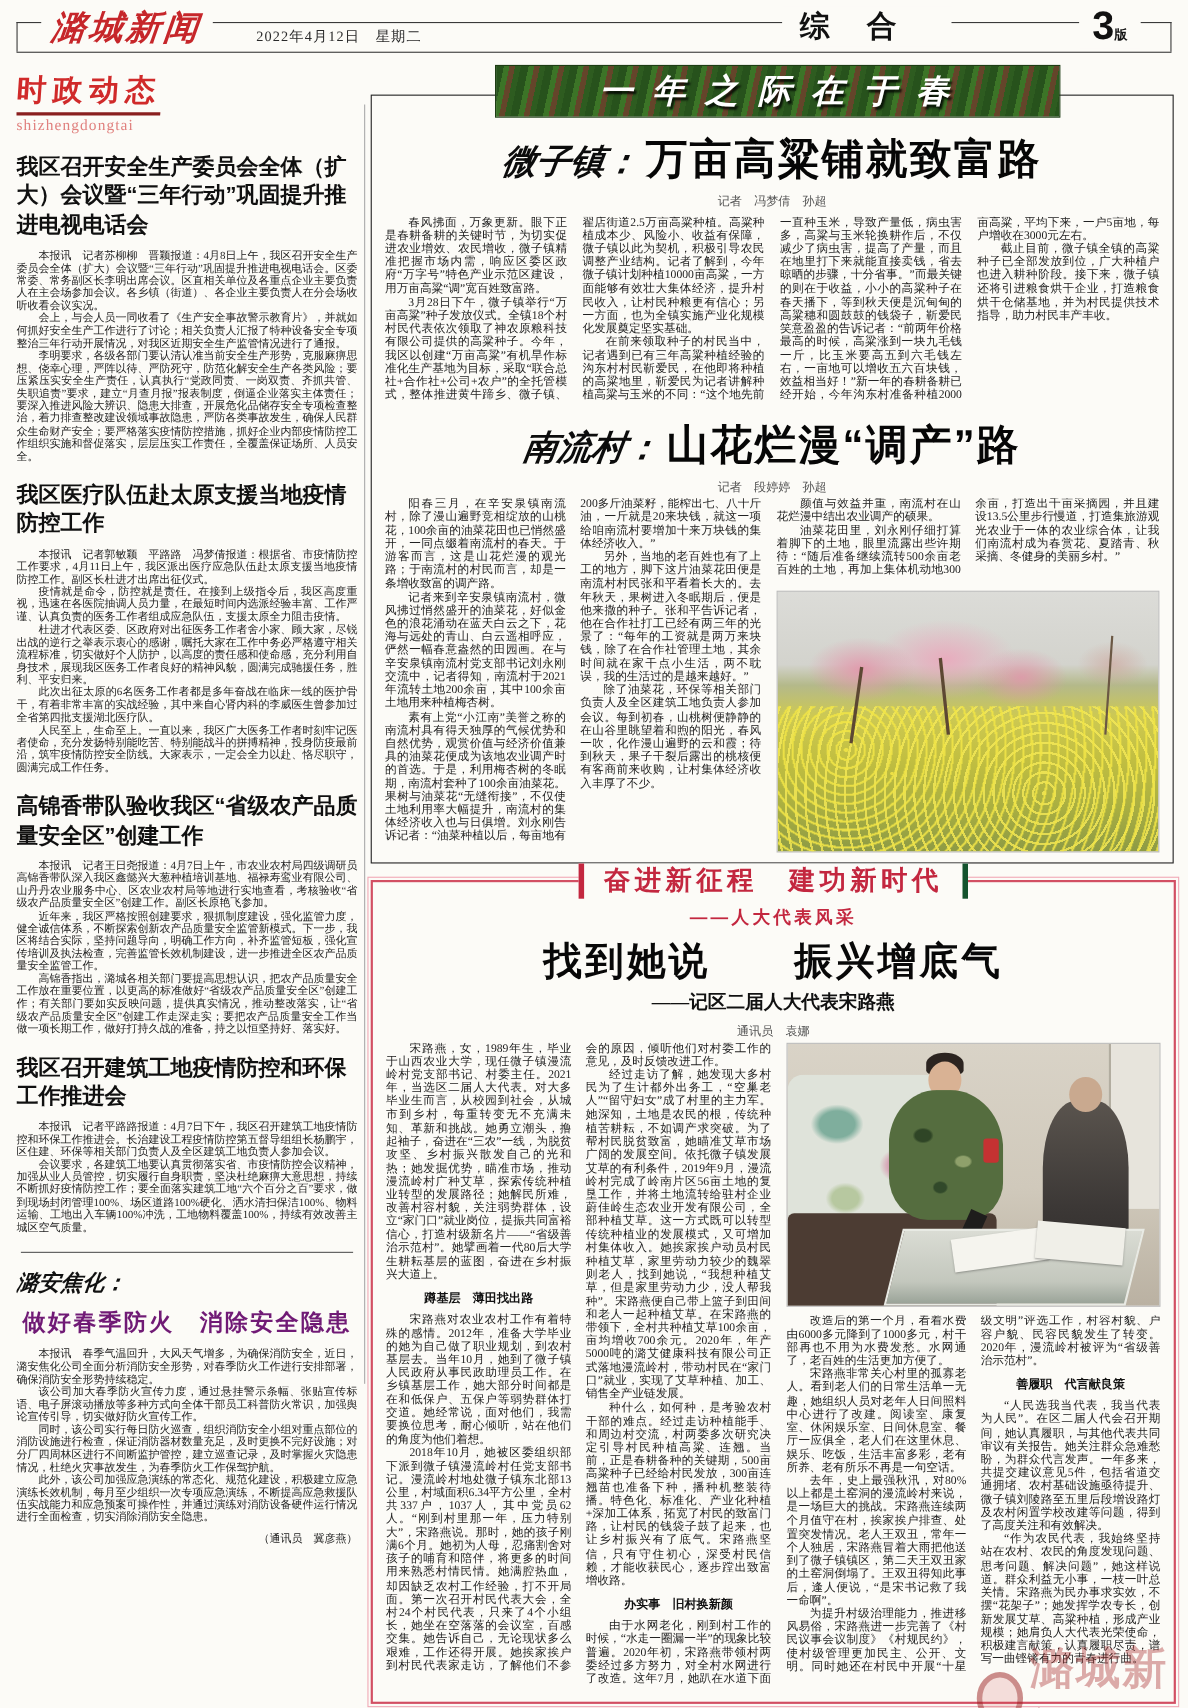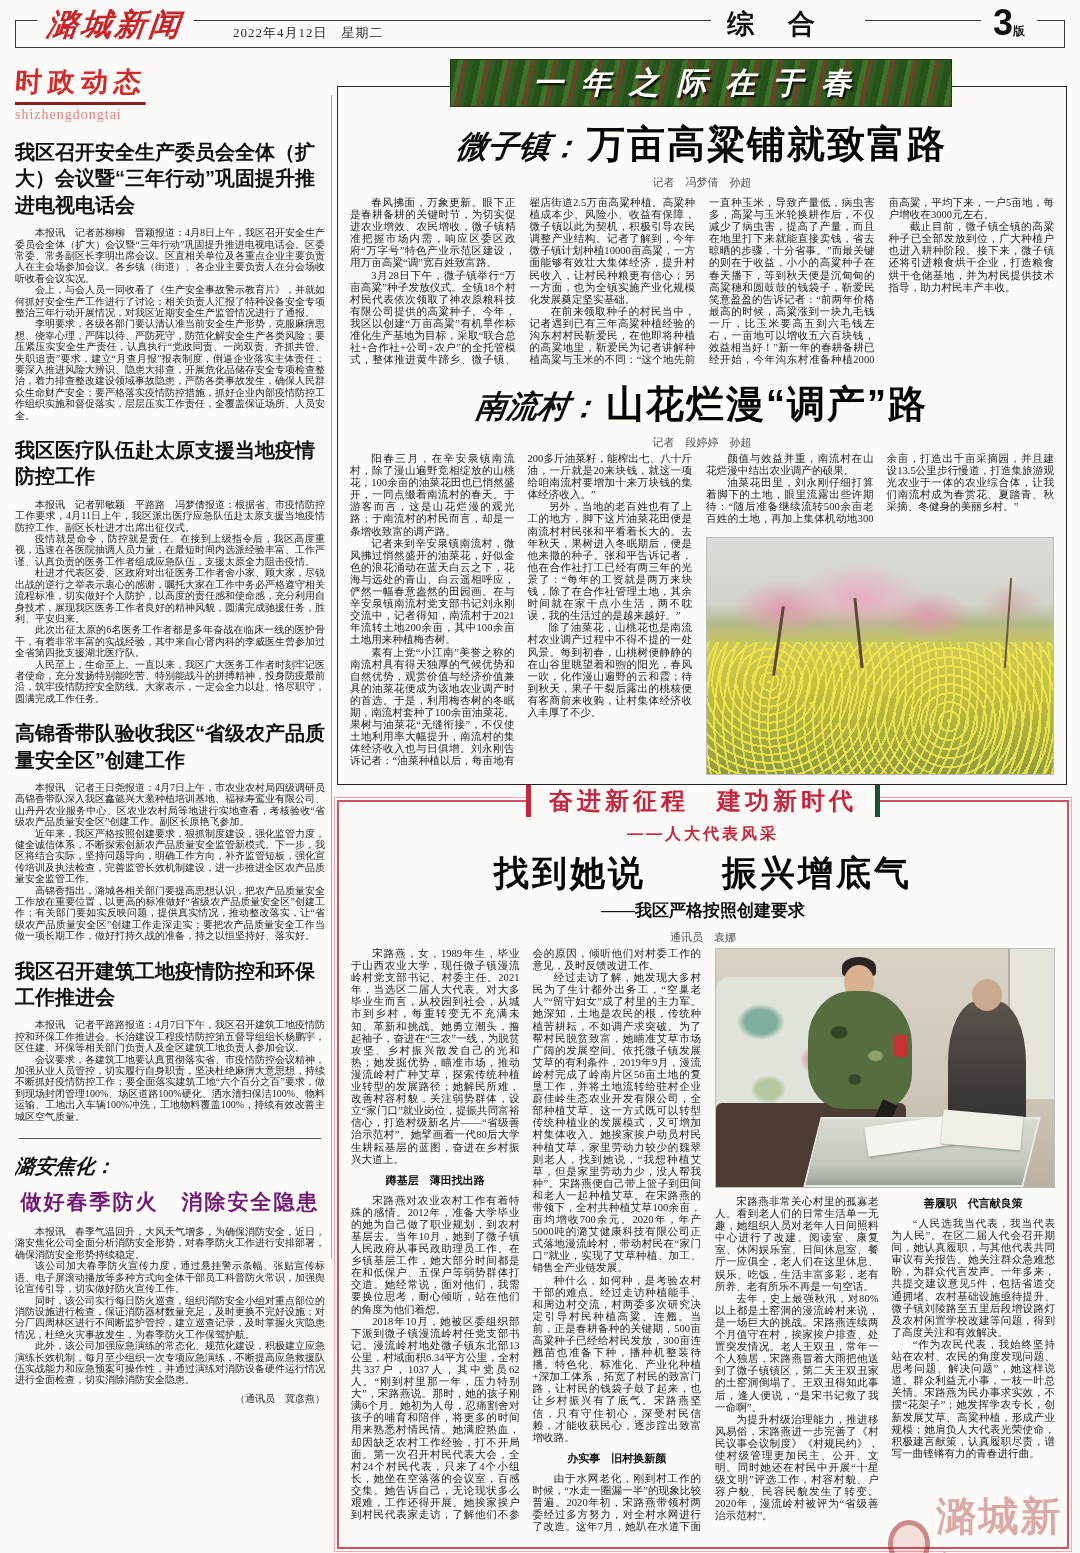--- a/index.html
+++ b/index.html
@@ -40,21 +40,21 @@
   
   .byline{text-align:center;font-size:11px;color:#555;margin:4px 0 0 0;}
   .cols2{column-count:2;column-gap:13px;column-fill:auto;}
   .cols4{column-count:4;column-gap:14px;column-fill:auto;}
   .sub-head{text-align:center;font-weight:bold;font-size:11px;margin:7px 0;text-indent:0;
         color:#111;font-family:"Liberation Sans",sans-serif;}
   
   .spring-box{position:absolute;left:337px;top:86px;width:728px;height:697px;border:1.6px solid #222;}
   .banner-photo{position:absolute;left:112px;top:-28px;width:500px;height:46px;overflow:hidden;
         background:repeating-linear-gradient(102deg,#27521c 0 7px,#3c7427 7px 12px,#64452a 12px 17px,#2e5c20 17px 22px);
-        display:flex;align-items:center;justify-content:center;border:1px solid #1d3d14;}
+        display:flex;align-items:center;justify-content:center;border:1px solid #1d3d14;padding-left:12px;}
   .banner-photo span{font-family:"Liberation Serif",serif;font-style:italic;font-weight:bold;
         font-size:30px;color:#fff;letter-spacing:18px;text-shadow:2px 2px 2px rgba(0,0,0,.85);white-space:nowrap;}
   .feat-head{position:absolute;left:0;width:100%;text-align:center;white-space:nowrap;}
   .mz-head{top:32px;}
   .feat-head .script{font-family:"Liberation Serif",serif;font-style:italic;font-weight:bold;
         font-size:31px;transform:skewX(-8deg);display:inline-block;margin-right:6px;color:#0c0c0c;}
   .feat-head .big{font-size:38px;font-weight:bold;letter-spacing:2px;color:#060606;}
   .mz-byline{position:absolute;top:84px;left:0;width:100%;}
   .mz-body{position:absolute;left:12px;top:110px;width:704px;height:180px;overflow:hidden;}
   .mz-body .para,.nl-row .para,.npc-row .para{font-size:10.6px;line-height:12.1px;}
@@ -227,21 +227,21 @@
       <span class="script">南流村：</span><span class="big">山花烂漫“调产”路</span>
     </div>
     <div class="byline nl-byline">记者　段婷婷　孙超</div>
 
     <div class="nl-row">
       <div class="nl-left cols2">
           <p class="para">阳春三月，在辛安泉镇南流村，除了漫山遍野竞相绽放的山桃花，100余亩的油菜花田也已悄然盛开，一同点缀着南流村的春天。于游客而言，这是山花烂漫的观光路；于南流村的村民而言，却是一条增收致富的调产路。</p>
           <p class="para">记者来到辛安泉镇南流村，微风拂过悄然盛开的油菜花，好似金色的浪花涌动在蓝天白云之下，花海与远处的青山、白云遥相呼应，俨然一幅春意盎然的田园画。在与辛安泉镇南流村党支部书记刘永刚交流中，记者得知，南流村于2021年流转土地200余亩，其中100余亩土地用来种植梅杏树。</p>
           <p class="para">素有上党“小江南”美誉之称的南流村具有得天独厚的气候优势和自然优势，观赏价值与经济价值兼具的油菜花便成为该地农业调产时的首选。于是，利用梅杏树的冬眠期，南流村套种了100余亩油菜花。果树与油菜花“无缝衔接”，不仅使土地利用率大幅提升，南流村的集体经济收入也与日俱增。刘永刚告诉记者：“油菜种植以后，每亩地有200多斤油菜籽，能榨出七、八十斤油，一斤就是20来块钱，就这一项给咱南流村要增加十来万块钱的集体经济收入。”</p>
           <p class="para">另外，当地的老百姓也有了上工的地方，脚下这片油菜花田便是南流村村民张和平看着长大的。去年秋天，果树进入冬眠期后，便是他来撒的种子。张和平告诉记者，他在合作社打工已经有两三年的光景了：“每年的工资就是两万来块钱，除了在合作社管理土地，其余时间就在家干点小生活，两不耽误，我的生活过的是越来越好。”</p>
-          <p class="para">除了油菜花，山桃花也是南流村农业调产过程中不得不提的一处风景。每到初春，山桃树便静静的在山谷里眺望着和煦的阳光，春风一吹，化作漫山遍野的云和霞；待到秋天，果子干裂后露出的桃核便有客商前来收购，让村集体经济收入丰厚了不少。</p>
+          <p class="para">除了油菜花，环保等相关部门负责人及全区建筑工地负责人参加会议。每到初春，山桃树便静静的在山谷里眺望着和煦的阳光，春风一吹，化作漫山遍野的云和霞；待到秋天，果子干裂后露出的桃核便有客商前来收购，让村集体经济收入丰厚了不少。</p>
         </div>
       <div class="nl-right">
         <div class="nl-rtext cols2">
             <p class="para">颜值与效益并重，南流村在山花烂漫中结出农业调产的硕果。</p>
             <p class="para">油菜花田里，刘永刚仔细打算着脚下的土地，眼里流露出些许期待：“随后准备继续流转500余亩老百姓的土地，再加上集体机动地300余亩，打造出千亩采摘园，并且建设13.5公里步行慢道，打造集旅游观光农业于一体的农业综合体，让我们南流村成为春赏花、夏踏青、秋采摘、冬健身的美丽乡村。”</p>
           </div>
         <div class="flower-photo">
           <div class="fp-speckle"></div>
           <div class="fp-trunk t1"></div>
           <div class="fp-trunk t2"></div>
@@ -250,21 +250,21 @@
       </div>
     </div>
   </section>
 
   <section class="npc-box">
     <div class="npc-banner">
       <span class="npc-banner-title">奋进新征程　建功新时代</span>
     </div>
     <div class="npc-banner-sub">——人大代表风采</div>
     <h1 class="npc-title">找到她说　　振兴增底气</h1>
-    <div class="npc-subtitle">——我区严格按照创建要求</div>
+    <div class="npc-subtitle">——记区二届人大代表宋路燕</div>
     <div class="byline npc-byline">通讯员　袁娜</div>
 
     <div class="npc-row">
       <div class="npc-left cols2">
           <p class="para">宋路燕，女，1989年生，毕业于山西农业大学，现任微子镇漫流岭村党支部书记、村委主任。2021年，当选区二届人大代表。对大多毕业生而言，从校园到社会，从城市到乡村，每重转变无不充满未知、革新和挑战。她勇立潮头，撸起袖子，奋进在“三农”一线，为脱贫攻坚、乡村振兴散发自己的光和热；她发掘优势，瞄准市场，推动漫流岭村广种艾草，探索传统种植业转型的发展路径；她解民所难，改善村容村貌，关注弱势群体，设立“家门口”就业岗位，提振共同富裕信心，打造村级新名片——“省级善治示范村”。她擘画着一代80后大学生耕耘基层的蓝图，奋进在乡村振兴大道上。</p>
           <p class="sub-head">蹲基层　薄田找出路</p>
           <p class="para">宋路燕对农业农村工作有着特殊的感情。2012年，准备大学毕业的她为自己做了职业规划，到农村基层去。当年10月，她到了微子镇人民政府从事民政助理员工作。在乡镇基层工作，她大部分时间都是在和低保户、五保户等弱势群体打交道。她经常说，面对他们，我需要换位思考，耐心倾听，站在他们的角度为他们着想。</p>
           <p class="para">2018年10月，她被区委组织部下派到微子镇漫流岭村任党支部书记。漫流岭村地处微子镇东北部13公里，村域面积6.34平方公里，全村共337户，1037人，其中党员62人。“刚到村里那一年，压力特别大”，宋路燕说。那时，她的孩子刚满6个月。她初为人母，忍痛割舍对孩子的哺育和陪伴，将更多的时间用来熟悉村情民情。她满腔热血，却因缺乏农村工作经验，打不开局面。第一次召开村民代表大会，全村24个村民代表，只来了4个小组长，她坐在空落落的会议室，百感交集。她告诉自己，无论现状多么艰难，工作还得开展。她挨家挨户到村民代表家走访，了解他们不参会的原因，倾听他们对村委工作的意见，及时反馈改进工作。</p>
           <p class="para">经过走访了解，她发现大多村民为了生计都外出务工，“空巢老人”“留守妇女”成了村里的主力军。她深知，土地是农民的根，传统种植苦耕耘，不如调产求突破。为了帮村民脱贫致富，她瞄准艾草市场广阔的发展空间。依托微子镇发展艾草的有利条件，2019年9月，漫流岭村完成了岭南片区56亩土地的复垦工作，并将土地流转给驻村企业蔚佳岭生态农业开发有限公司，全部种植艾草。这一方式既可以转型传统种植业的发展模式，又可增加村集体收入。她挨家挨户动员村民种植艾草，家里劳动力较少的魏翠则老人，找到她说，“我想种植艾草，但是家里劳动力少，没人帮我种”。宋路燕便自己带上篮子到田间和老人一起种植艾草。在宋路燕的带领下，全村共种植艾草100余亩，亩均增收700余元。2020年，年产5000吨的潞艾健康科技有限公司正式落地漫流岭村，带动村民在“家门口”就业，实现了艾草种植、加工、销售全产业链发展。</p>
           <p class="para">种什么，如何种，是考验农村干部的难点。经过走访种植能手、和周边村交流，村两委多次研究决定引导村民种植高粱、连翘。当前，正是春耕备种的关键期，500亩高粱种子已经给村民发放，300亩连翘苗也准备下种，播种机整装待播。特色化、标准化、产业化种植+深加工体系，拓宽了村民的致富门路，让村民的钱袋子鼓了起来，也让乡村振兴有了底气。宋路燕坚信，只有守住初心，深受村民信赖，才能收获民心，逐步蹚出致富增收路。</p>
@@ -281,20 +281,21 @@
           <div class="iv-hair"></div>
           <div class="iv-head"></div>
           <div class="iv-person"></div>
           <div class="iv-armband"></div>
           <div class="iv-legs"></div>
           <div class="iv-table"></div>
           <div class="iv-paper1"></div>
           <div class="iv-paper2"></div>
         </div>
         <div class="npc-rtext cols2">
+            <p class="para">改造后的第一个月，看着水费由6000多元降到了1000多元，村干部再也不用为水费发愁。水网通了，老百姓的生活更加方便了。</p>
             <p class="para">宋路燕非常关心村里的孤寡老人。看到老人们的日常生活单一无趣，她组织人员对老年人日间照料中心进行了改建。阅读室、康复室、休闲娱乐室、日间休息室、餐厅一应俱全，老人们在这里休息、娱乐、吃饭，生活丰富多彩，老有所养、老有所乐不再是一句空话。</p>
             <p class="para">去年，史上最强秋汛，对80%以上都是土窑洞的漫流岭村来说，是一场巨大的挑战。宋路燕连续两个月值守在村，挨家挨户排查、处置突发情况。老人王双丑，常年一个人独居，宋路燕冒着大雨把他送到了微子镇镇区，第二天王双丑家的土窑洞倒塌了。王双丑得知此事后，逢人便说，“是宋书记救了我一命啊”。</p>
             <p class="para">为提升村级治理能力，推进移风易俗，宋路燕进一步完善了《村民议事会议制度》《村规民约》，使村级管理更加民主、公开、文明。同时她还在村民中开展“十星级文明”评选工作，村容村貌、户容户貌、民容民貌发生了转变。2020年，漫流岭村被评为“省级善治示范村”。</p>
             <p class="sub-head">善履职　代言献良策</p>
             <p class="para">“人民选我当代表，我当代表为人民”。在区二届人代会召开期间，她认真履职，与其他代表共同审议有关报告。她关注群众急难愁盼，为群众代言发声。一年多来，共提交建议意见5件，包括省道交通拥堵、农村基础设施亟待提升、微子镇刘陵路至五里后段增设路灯及农村闲置学校改建等问题，得到了高度关注和有效解决。</p>
             <p class="para">“作为农民代表，我始终坚持站在农村、农民的角度发现问题、思考问题、解决问题”，她这样说道。群众利益无小事，一枝一叶总关情。宋路燕为民办事求实效，不摆“花架子”；她发挥学农专长，创新发展艾草、高粱种植，形成产业规模；她肩负人大代表光荣使命，积极建言献策，认真履职尽责，谱写一曲铿锵有力的青春进行曲。</p>
           </div>
       </div>
     </div>
   </section>

